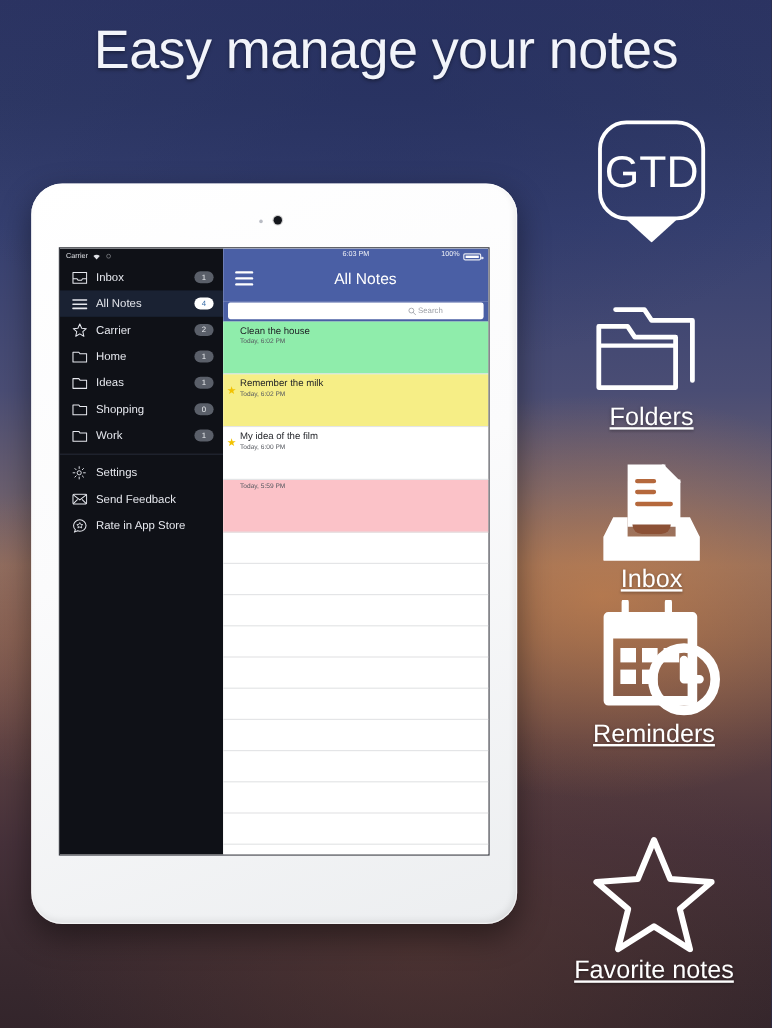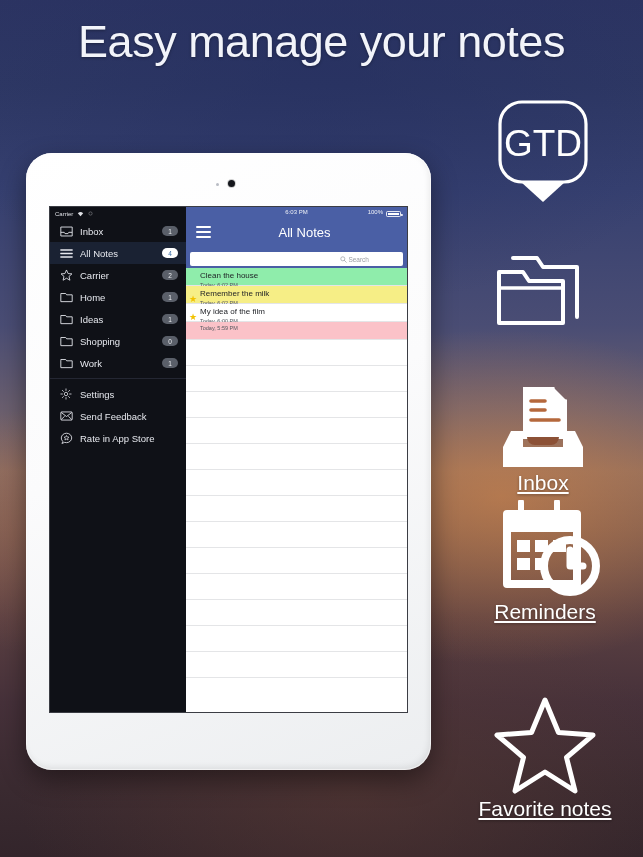--- a/index.html
+++ b/index.html
@@ -202,21 +202,21 @@
     color:#9a9da4;
     font-size:6.5px;
   }
   #searchbox .mag {
     position:absolute; right:56px; top:4px;
   }
 
   
   .note {
     position:relative;
-    height:18px;
+    height:44px;
     border-bottom:1px solid #e4e5e7;
     padding-left:14px;
     padding-top:2px;
   }
   .note .t {
     font-size:8px; color:#1d1f24;
     line-height:11px;
   }
   .note .s {
     font-size:5.5px; color:#55585f;
@@ -465,20 +465,21 @@
 </div>
 
 <div class="feature" id="f-folders">
   <div style="display:flex;justify-content:center;">
     <svg width="104" height="86" viewBox="0 0 104 86">
       <path d="M22 10h24l6 9h34v50" fill="none" stroke="#ffffff" stroke-width="4" stroke-linejoin="round" stroke-linecap="round"></path>
       <path d="M8 24h24l6 9h34v42H8z" fill="none" stroke="#ffffff" stroke-width="4" stroke-linejoin="round"></path>
       <path d="M8 40h64" stroke="#ffffff" stroke-width="3.4"></path>
     </svg>
   </div>
+  <div class="flabel">Folders</div>
 </div>
 
 <div class="feature" id="f-inbox">
   <div style="display:flex;justify-content:center;">
     <svg width="104" height="84" viewBox="0 0 104 84">
       <path d="M32 2h30l14 14v38H32z" fill="#ffffff"></path>
       <path d="M62 2v14h14" fill="none" stroke="#ffffff" stroke-width="3"></path>
       <path d="M40 16h14M40 25h14M40 35h28" stroke="#b5683c" stroke-width="3.6" stroke-linecap="round"></path>
       <path d="M20 46h12v22h40V46h12l8 16v20H12V62z" fill="#ffffff"></path>
       <path d="M36 52h32a8 8 0 0 1-8 8H44a8 8 0 0 1-8-8z" fill="#8c5136"></path>

